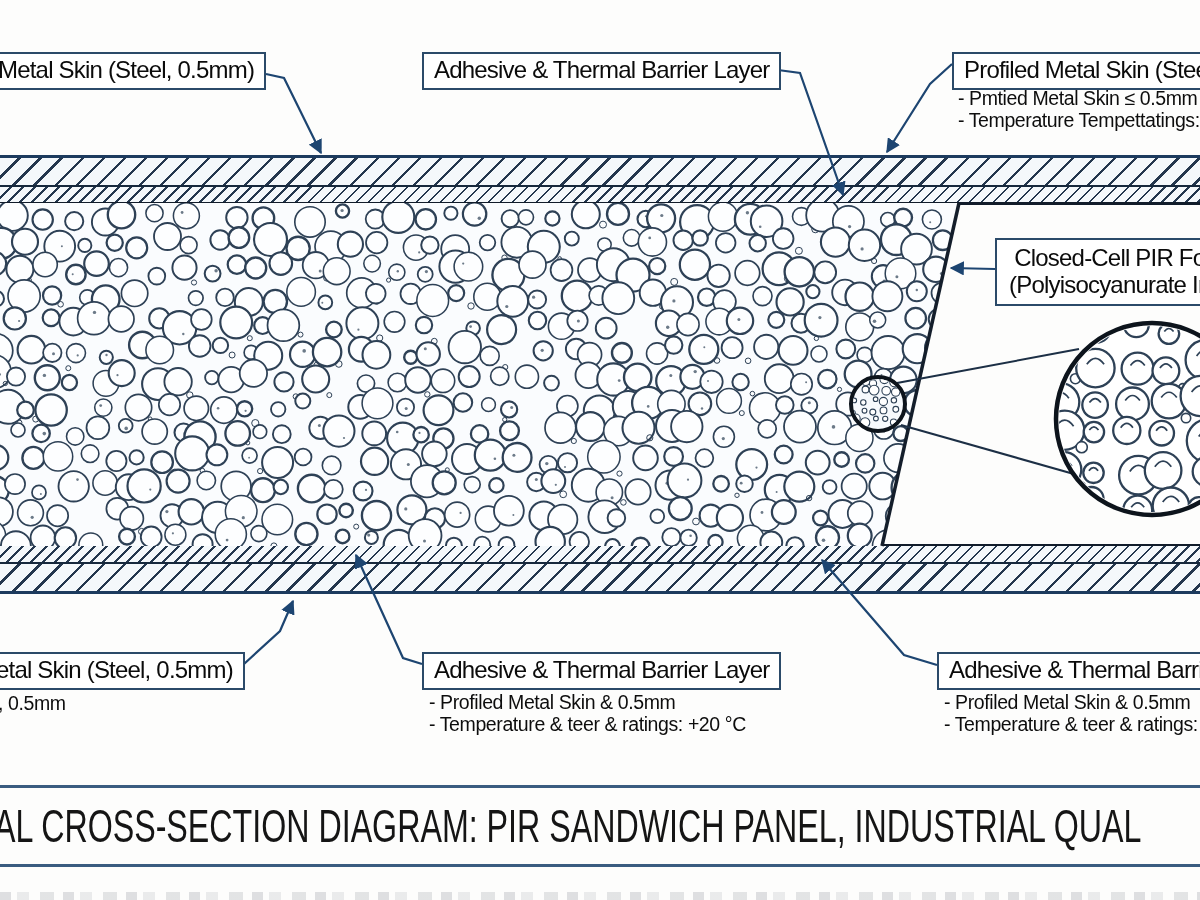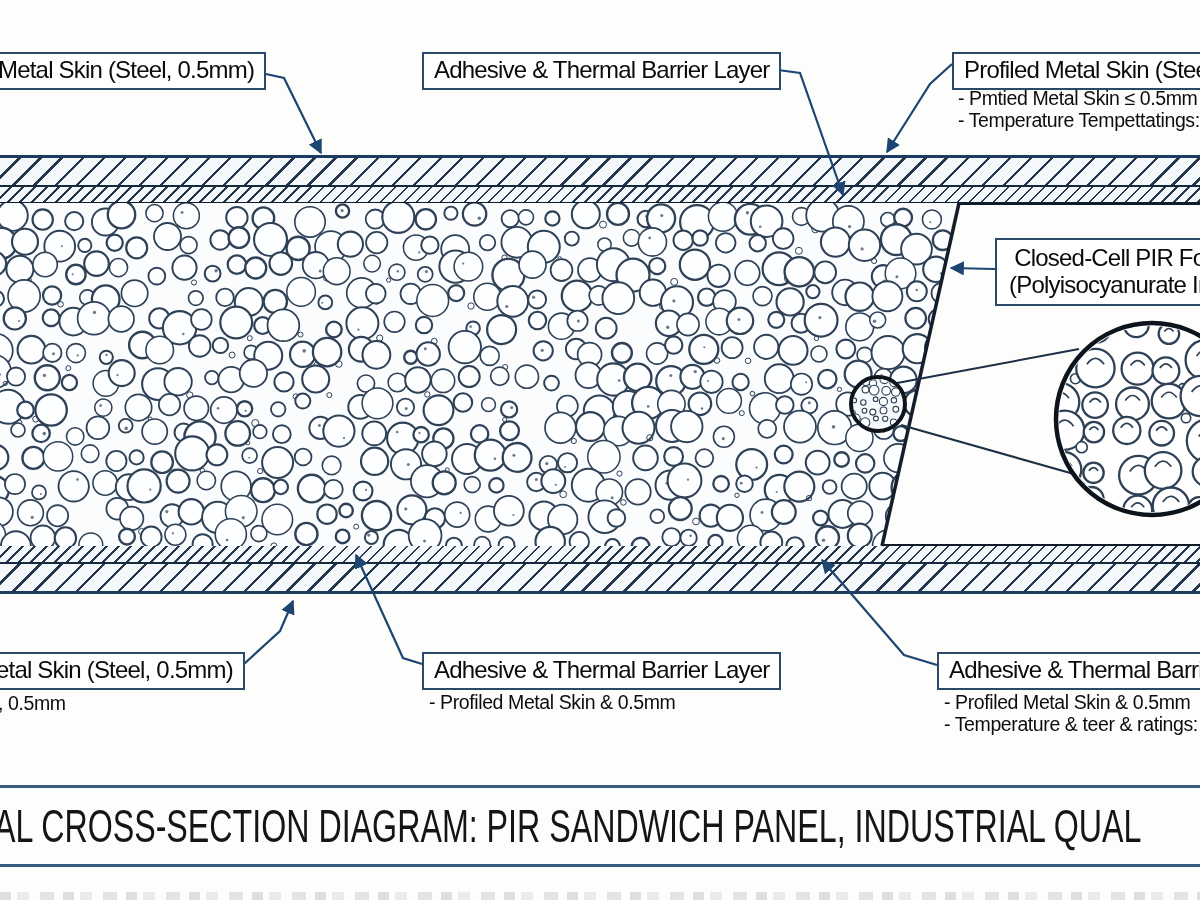--- a/index.html
+++ b/index.html
@@ -871,20 +871,21 @@
   </div>
   <div class="note" style="left:-2px;top:692px;">
     <div>, 0.5mm</div>
   </div>
 
   <div class="lbl" style="left:422px;top:652px;">
     <span>Adhesive &amp; Thermal Barrier Layer</span>
   </div>
   <div class="note" style="left:429px;top:691px;">
     <div>- Profiled Metal Skin &amp; 0.5mm</div>
+    <div>- Temperature &amp; teer &amp; ratings: +20 °C</div>
   </div>
 
   <div class="lbl" style="left:937px;top:652px;">
     <span>Adhesive &amp; Thermal Barrie</span>
   </div>
   <div class="note" style="left:944px;top:691px;">
     <div>- Profiled Metal Skin &amp; 0.5mm</div>
     <div>- Temperature &amp; teer &amp; ratings: +</div>
   </div>
 

